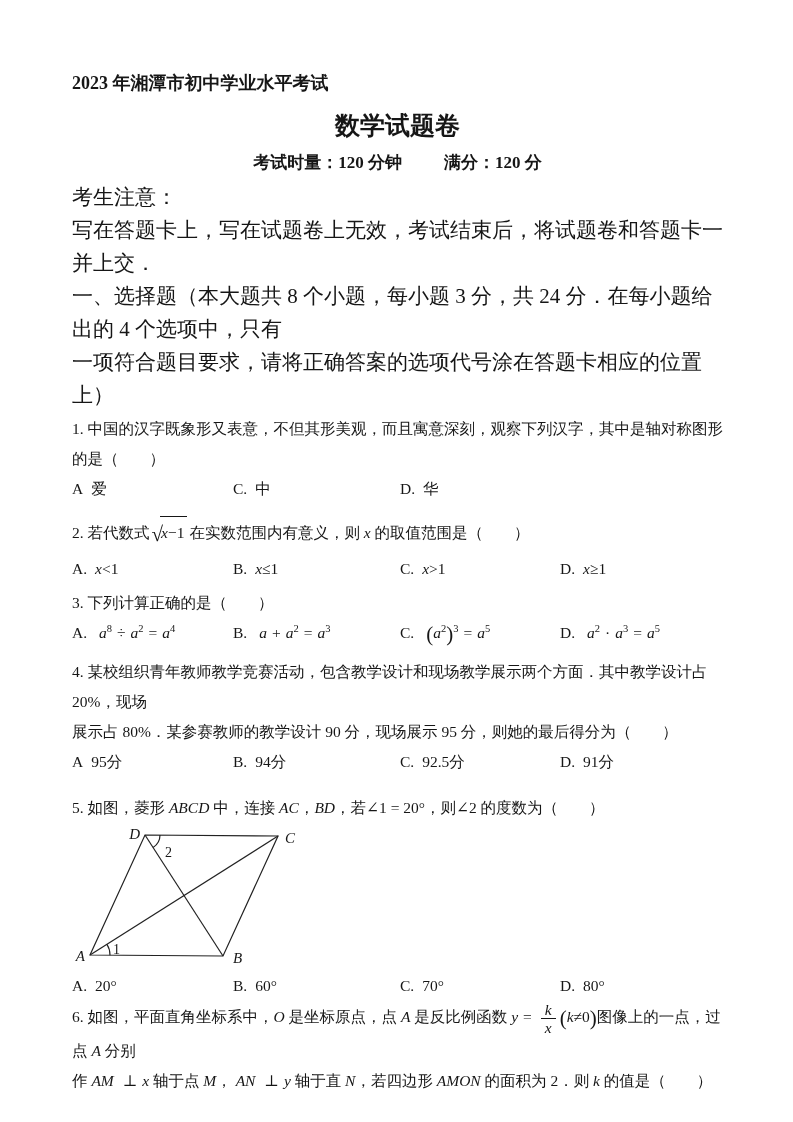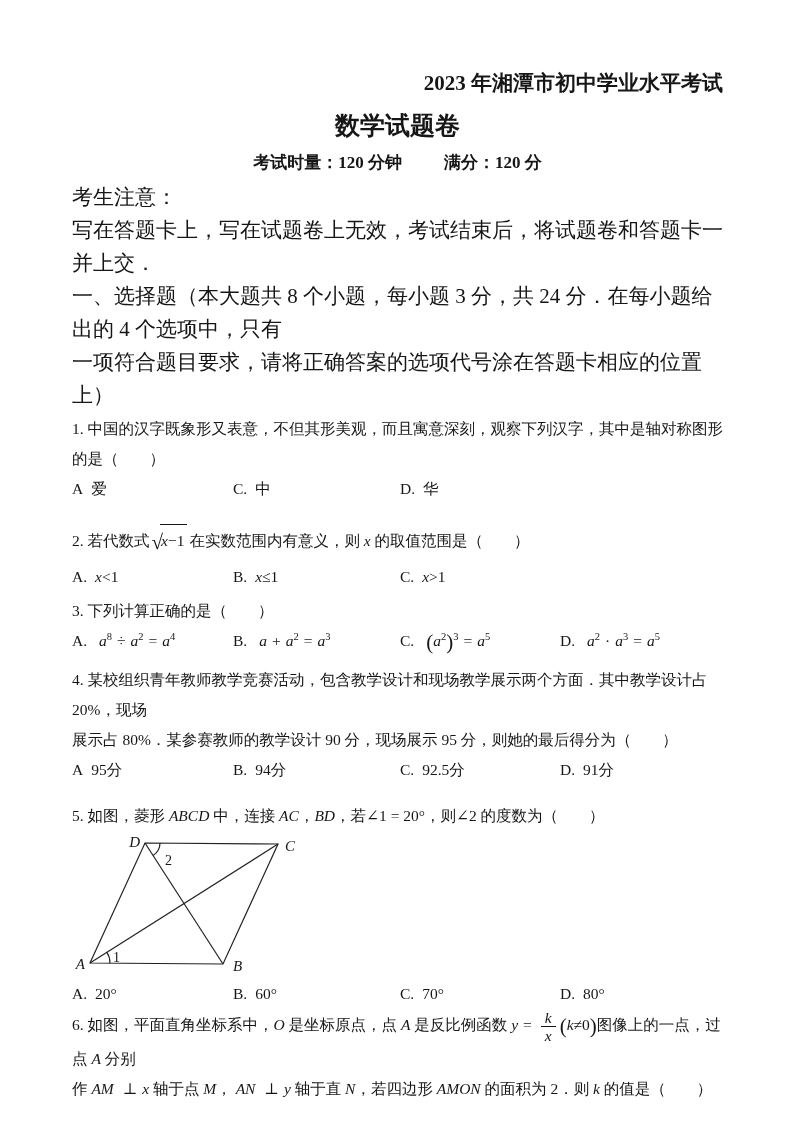--- a/index.html
+++ b/index.html
@@ -2,31 +2,31 @@
 <html><head>
 <meta charset="utf-8">
 <style>
   html,body{margin:0;padding:0;background:#e8e8e8;}
   .page{
     width:793px;height:1122px;background:#ffffff;color:#161616;
     font-family:"Liberation Serif","DejaVu Serif",serif;
     position:relative;overflow:hidden;margin:0 auto;
   }
   .content{padding:70px 70px 0 72px;}
-  .title{font-size:21px;font-weight:700;text-align:right;line-height:26px;}
+  .title{font-size:18px;font-weight:700;text-align:left;line-height:26px;}
   .subtitle{font-size:25px;font-weight:700;text-align:center;line-height:26px;margin-top:17px;}
   .exam-info{font-size:17px;font-weight:700;text-align:center;line-height:22px;margin-top:13px;}
   .exam-info .gap{display:inline-block;width:42px;}
   .intro{font-size:21px;font-weight:400;line-height:33px;margin-top:7px;}
   .stem{font-size:15.5px;line-height:30px;}
   .q1-stem{margin-top:2px;}
   .opts{display:grid;grid-template-columns:161px 167px 160px auto;font-size:15.5px;line-height:30px;}
   .opts .lbl{margin-right:8px;}
   .opts-math .lbl{margin-right:12px;}
-  .q2-stem{margin-top:20px;}
+  .q2-stem{margin-top:12px;}
   .q2-opts{margin-top:6px;}
   .q3-stem{margin-top:4px;}
   .q4-stem{margin-top:8px;}
   .q5-stem{margin-top:16px;}
   .figure-wrap{margin-top:-2px;margin-left:0;}
   .q5-opts{margin-top:-4px;}
   .q6-line1{margin-top:0;}
   .mi{font-style:italic;font-family:"Liberation Serif","DejaVu Serif",serif;}
   sup{font-size:10.5px;line-height:0;vertical-align:super;}
   .mo{margin:0 5px;}
@@ -67,20 +67,21 @@
       <div><span class="lbl">D.</span><span>华</span></div>
     </div>
 
     <div class="stem q2-stem">
       <span>2. 若代数式</span><span class="sqrt"><span class="sqrt-sym">√</span><span class="sqrt-body"><span class="mi">x</span><span>−1</span></span></span><span>在实数范围内有意义，则</span> <span class="mi">x</span> <span>的取值范围是（　　）</span>
     </div>
     <div class="opts q2-opts">
       <div><span class="lbl">A.</span><span class="mi">x</span><span>&lt;1</span></div>
       <div><span class="lbl">B.</span><span class="mi">x</span><span>≤1</span></div>
       <div><span class="lbl">C.</span><span class="mi">x</span><span>&gt;1</span></div>
+      <div><span class="lbl">D.</span><span class="mi">x</span><span>≥1</span></div>
     </div>
 
     <div class="stem q3-stem">3. 下列计算正确的是（　　）</div>
     <div class="opts opts-math">
       <div>
         <span class="lbl">A.</span><span class="mi">a</span><sup>8</sup><span class="mo">÷</span><span class="mi">a</span><sup>2</sup><span class="meq">=</span><span class="mi">a</span><sup>4</sup>
       </div>
       <div>
         <span class="lbl">B.</span><span class="mi">a</span><span class="mo">+</span><span class="mi">a</span><sup>2</sup><span class="meq">=</span><span class="mi">a</span><sup>3</sup>
       </div>

